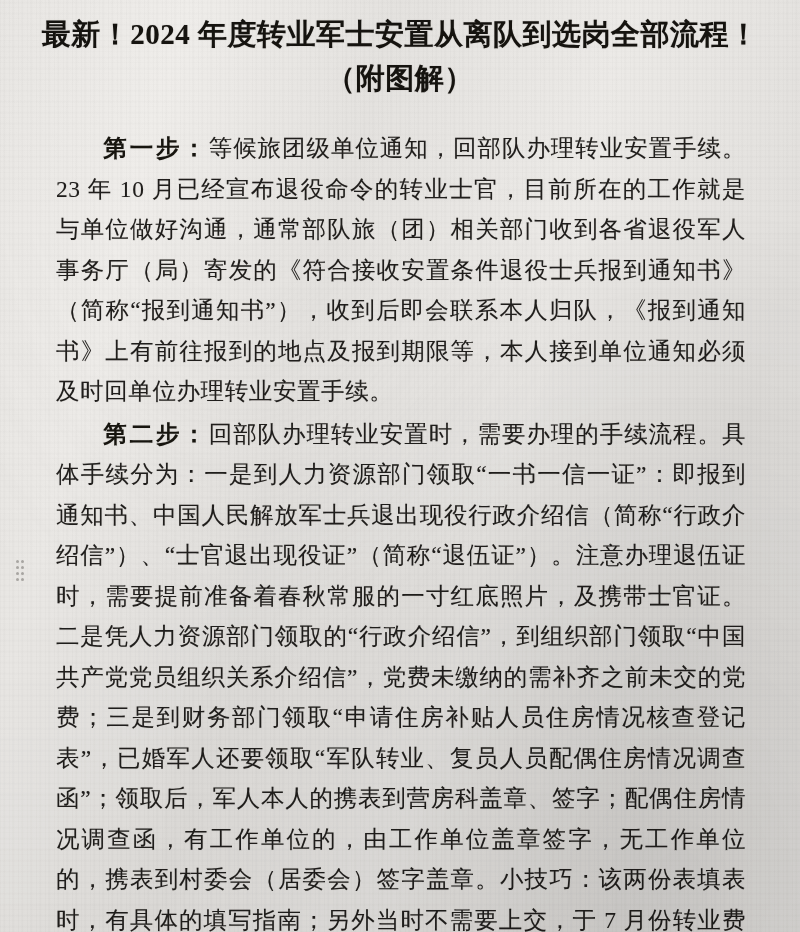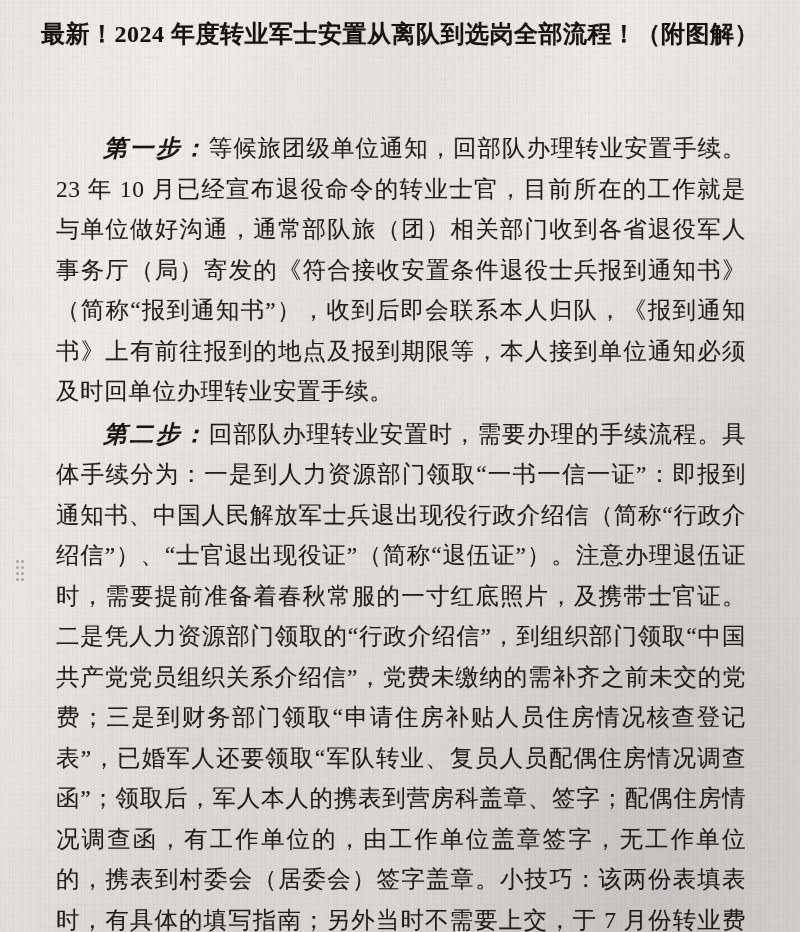--- a/index.html
+++ b/index.html
@@ -51,21 +51,21 @@
   }
 
   .doc-title {
     position: absolute;
     top: 12px;
     left: 40px;
     width: 720px;
     text-align: center;
     font-family: "Liberation Serif", "DejaVu Serif", serif;
     font-weight: bold;
-    font-size: 24px;
+    font-size: 29px;
     line-height: 44px;
     letter-spacing: 0.5px;
     color: #15130f;
     text-shadow: 0 0 1px rgba(60,55,50,0.35);
   }
 
   .body-col {
     position: absolute;
     top: 128px;
     left: 56px;
@@ -83,21 +83,20 @@
     text-shadow: 0 0 0.8px rgba(70,65,60,0.30);
   }
   .para .indent {
     display: inline-block;
     width: 47px;
   }
   .step-label {
     font-weight: bold;
     letter-spacing: 2.5px;
     color: #17150f;
-    font-style: italic;
   }
 
   
   .edge-dots {
     position: absolute;
     left: 16px;
     top: 560px;
     width: 10px;
     height: 22px;
     display: grid;

